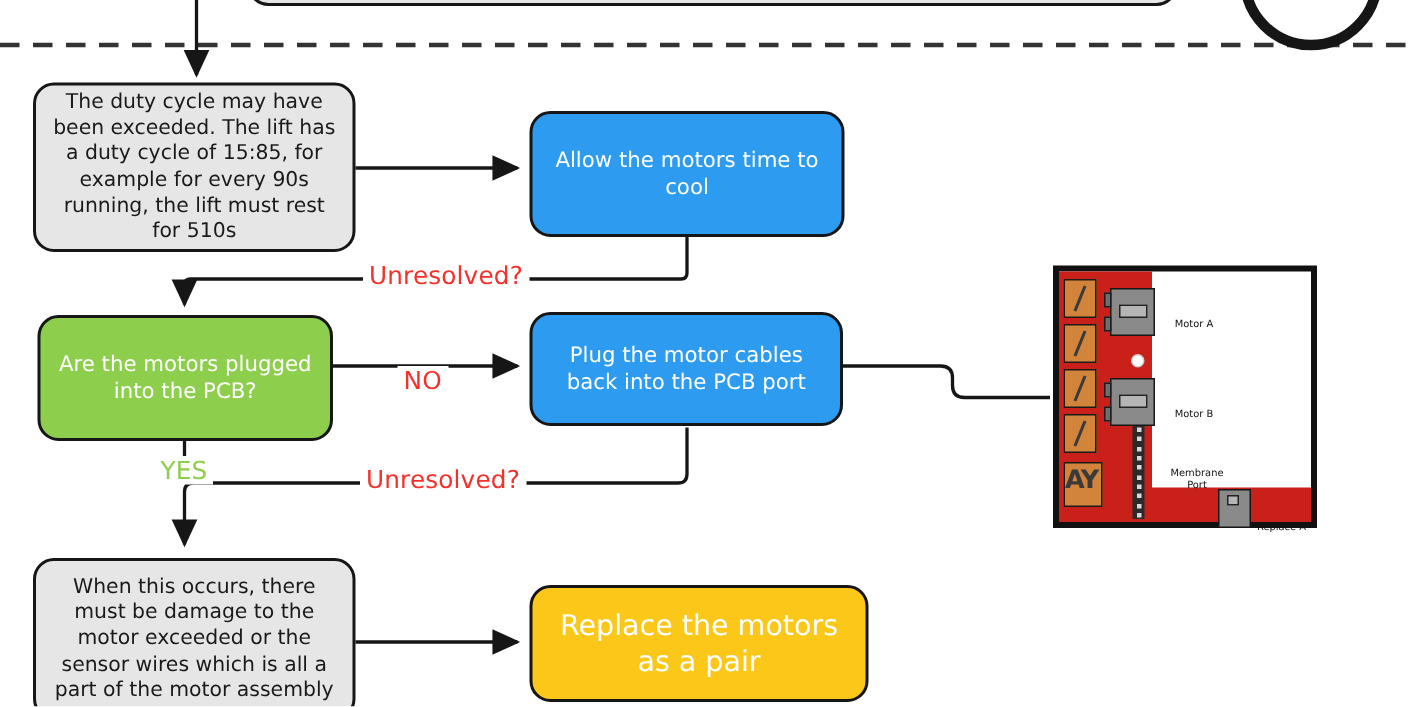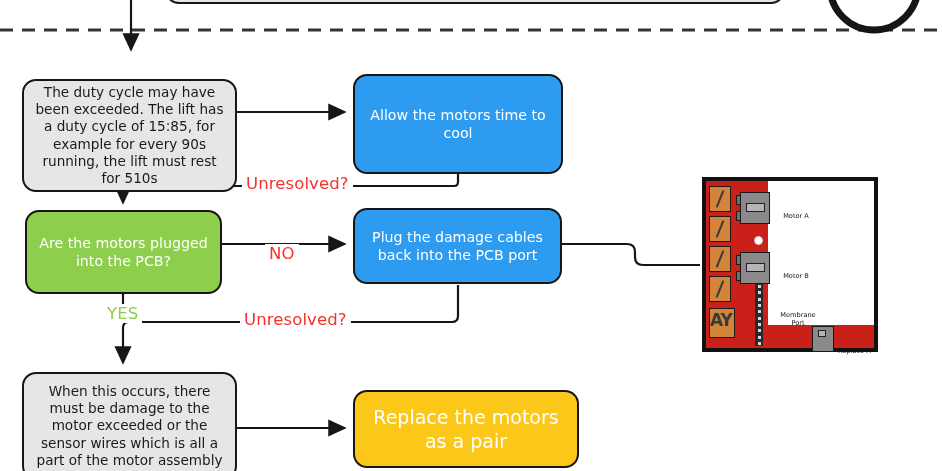--- a/index.html
+++ b/index.html
@@ -205,34 +205,34 @@
 
     <path d="M123,285 L123,312" stroke="#161616" stroke-width="2.2" fill="none"></path>
 
     <path d="M458,285 L458,316 Q458,322 452,322 L129,322 Q123,322 123,328 L123,363" stroke="#161616" stroke-width="2.2" fill="none" marker-end="url(#ah)"></path>
 
     <path d="M237,428 L345,428" stroke="#161616" stroke-width="2.2" fill="none" marker-end="url(#ah)"></path>
 
     <circle cx="770" cy="240" r="56" fill="none" stroke="#fd1a13" stroke-width="5.5"></circle>
   </svg>
 
-  <div class="node node-grey" style="left:22px; top:55px; width:215px; height:113px;margin-top:24px;">
+  <div class="node node-grey" style="left:22px; top:55px; width:215px; height:113px;">
     <span>The duty cycle may have been exceeded. The lift has a duty cycle of 15:85, for example for every 90s running, the lift must rest for 510s</span>
   </div>
 
-  <div class="node node-blue" style="left:353px; top:74px; width:210px; height:100px;">
+  <div class="node node-blue" style="left:353px; top:74px; width:210px; height:84px;">
     <span>Allow the motors time to cool</span>
   </div>
 
   <div class="node node-green" style="left:25px; top:210px; width:197px; height:84px;">
     <span>Are the motors plugged into the PCB?</span>
   </div>
 
   <div class="node node-blue" style="left:353px; top:208px; width:209px; height:76px;">
-    <span>Plug the damage cables back into the PCB port</span>
+    <span>Plug the motor cables back into the PCB port</span>
   </div>
 
   <div class="node node-grey" style="left:22px; top:372px; width:215px; height:108px;">
     <span>When this occurs, there must be damage to the motor exceeded or the sensor wires which is all a part of the motor assembly</span>
   </div>
 
   <div class="node node-yellow" style="left:353px; top:390px; width:226px; height:78px;">
     <span>Replace the motors as a pair</span>
   </div>
 

